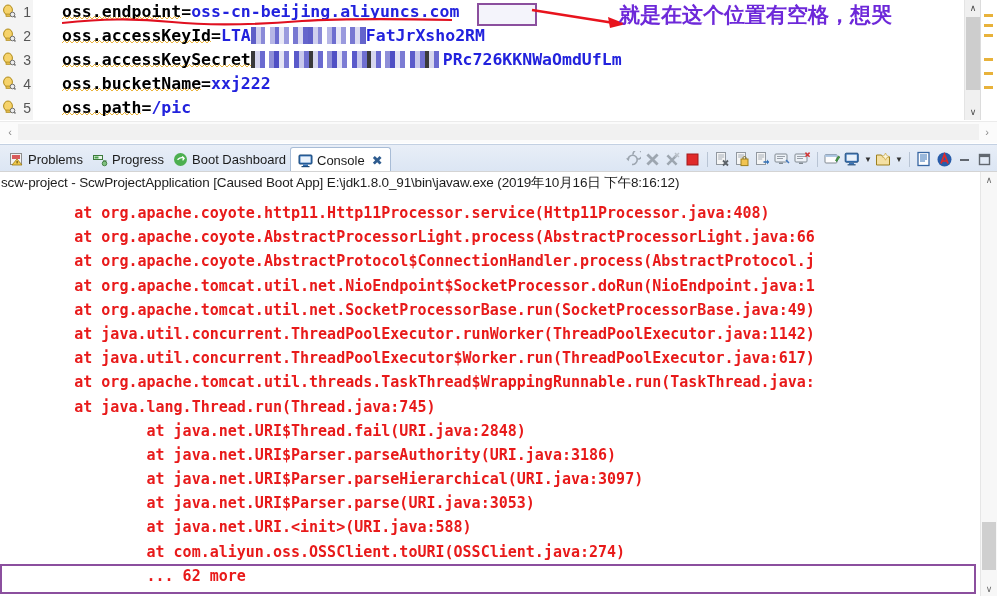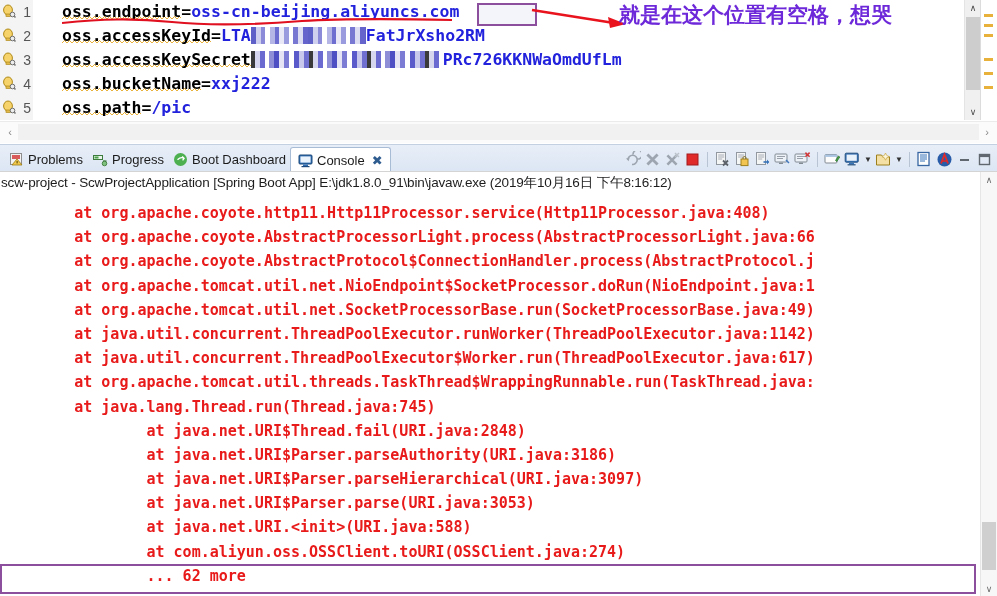--- a/index.html
+++ b/index.html
@@ -540,21 +540,21 @@
           <rect x="4" y="8" width="9" height="2" fill="#5b6168"></rect>
         </svg></span>
     <span class="ticon"><svg width="17" height="17" viewBox="0 0 17 17">
           <rect x="3.5" y="3.5" width="10" height="10" fill="none" stroke="#5b6168" stroke-width="1.4"></rect>
           <rect x="3.5" y="3.5" width="10" height="2.6" fill="#5b6168"></rect>
         </svg></span>
   </div>
 </div>
 
 <div id="console-pane">
-  <div id="console-title">scw-project - ScwProjectApplication [Spring Boot App] E:\jdk1.8.0_91\bin\javaw.exe (2019年10月16日 下午8:16:12)</div>
+  <div id="console-title">scw-project - ScwProjectApplication [Caused Boot App] E:\jdk1.8.0_91\bin\javaw.exe (2019年10月16日 下午8:16:12)</div>
 
   <div id="console-body">
     <div class="trace">	at org.apache.coyote.http11.Http11Processor.service(Http11Processor.java:408)</div>
     <div class="trace">	at org.apache.coyote.AbstractProcessorLight.process(AbstractProcessorLight.java:66</div>
     <div class="trace">	at org.apache.coyote.AbstractProtocol$ConnectionHandler.process(AbstractProtocol.j</div>
     <div class="trace">	at org.apache.tomcat.util.net.NioEndpoint$SocketProcessor.doRun(NioEndpoint.java:1</div>
     <div class="trace">	at org.apache.tomcat.util.net.SocketProcessorBase.run(SocketProcessorBase.java:49)</div>
     <div class="trace">	at java.util.concurrent.ThreadPoolExecutor.runWorker(ThreadPoolExecutor.java:1142)</div>
     <div class="trace">	at java.util.concurrent.ThreadPoolExecutor$Worker.run(ThreadPoolExecutor.java:617)</div>
     <div class="trace">	at org.apache.tomcat.util.threads.TaskThread$WrappingRunnable.run(TaskThread.java:</div>

